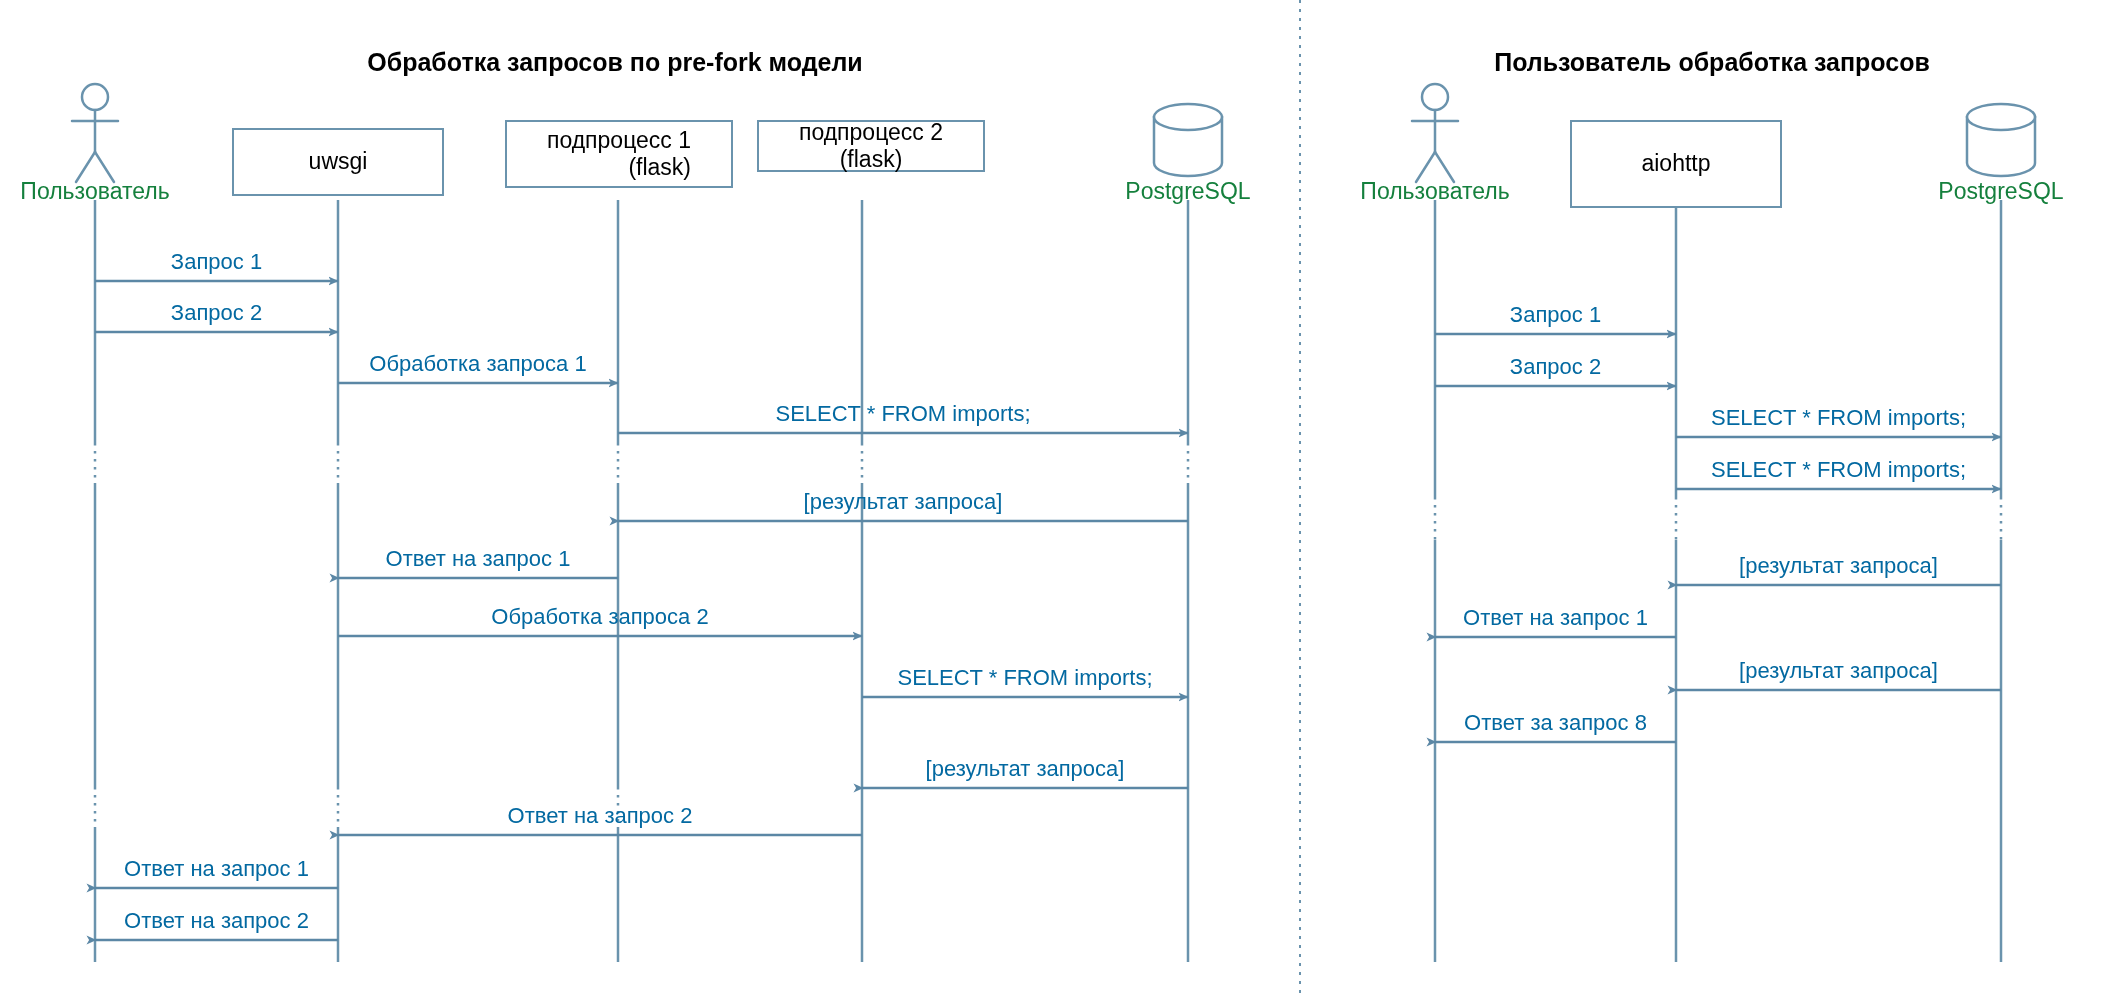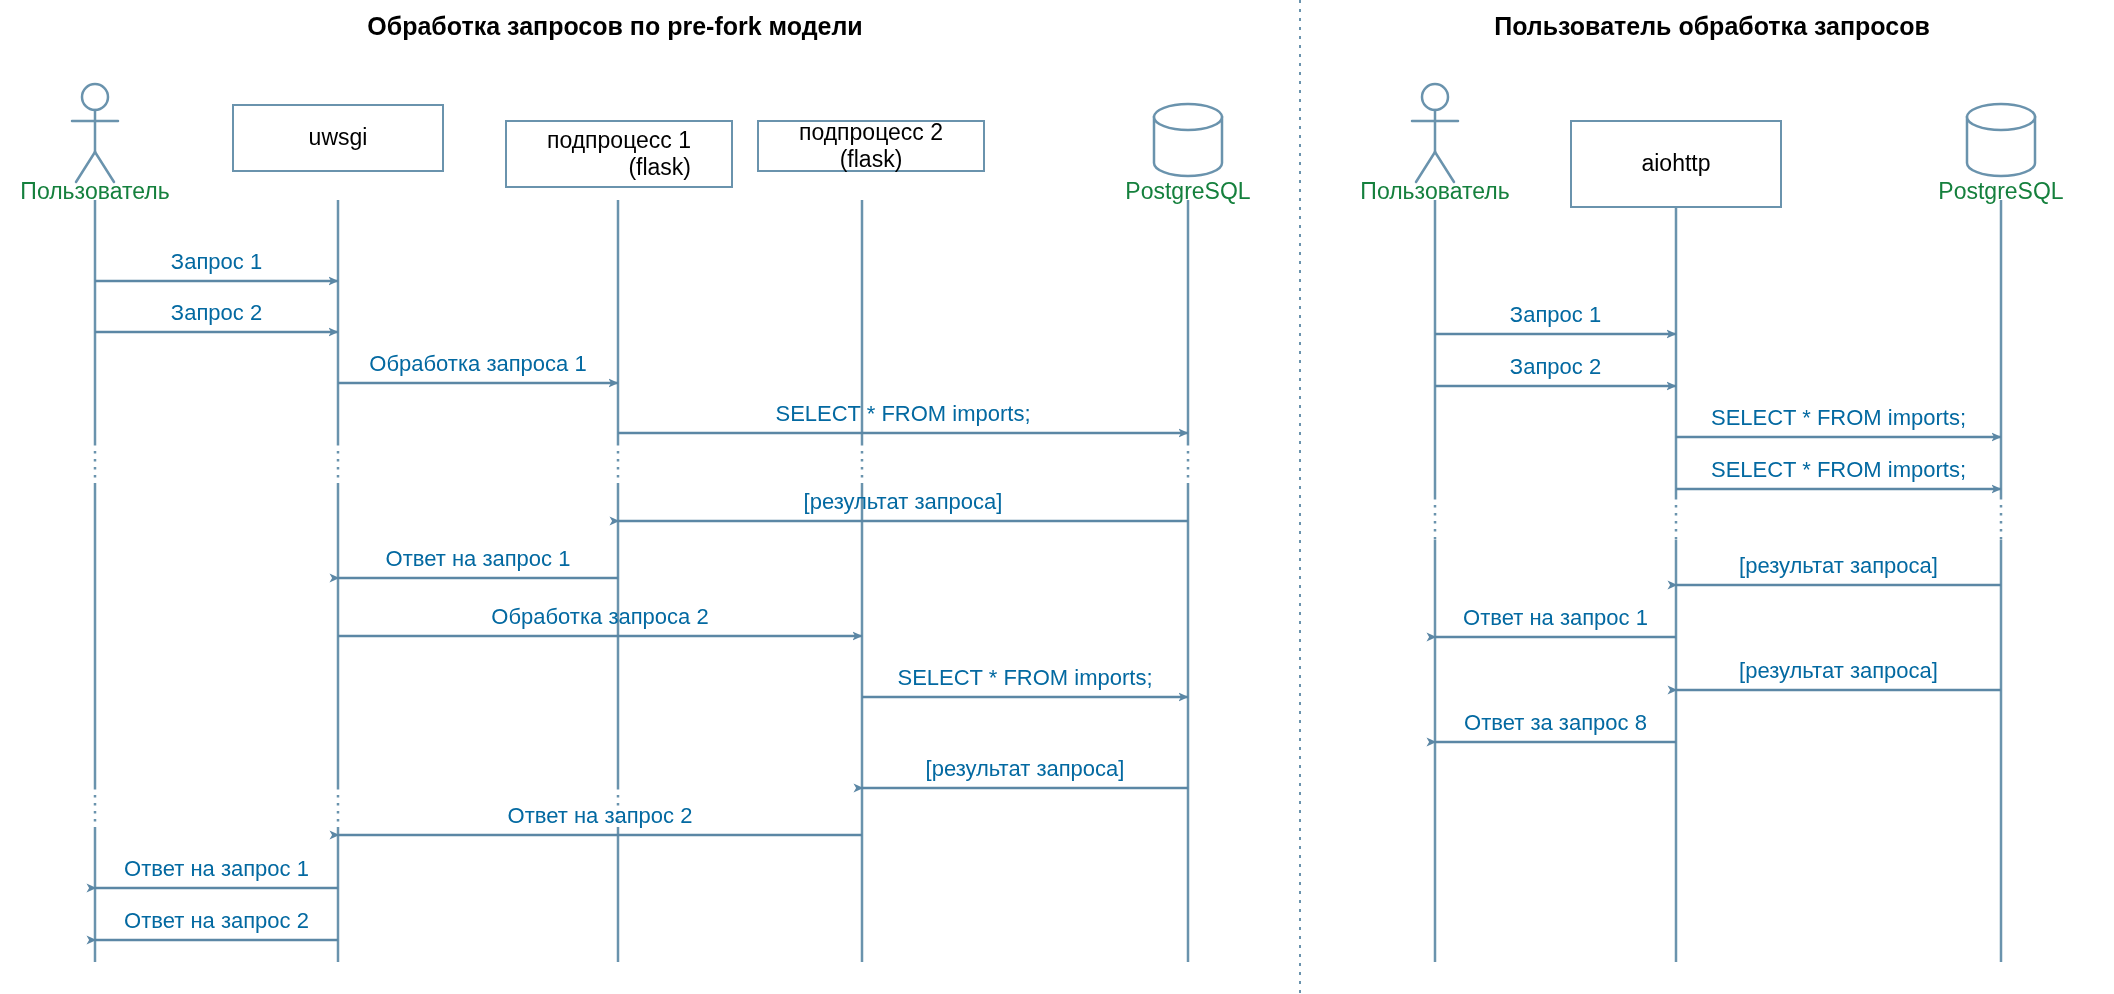--- a/index.html
+++ b/index.html
@@ -23,20 +23,21 @@
   }
   .diagram-title {
     position: absolute;
     font-size: 25px;
     font-weight: bold;
     color: #000000;
     white-space: nowrap;
     text-align: center;
     transform: translateX(-50%);
     letter-spacing: 0px;
+    margin-top: 36px;
   }
   .participant-label {
     position: absolute;
     font-size: 23px;
     color: #15803d;
     white-space: nowrap;
     transform: translateX(-50%);
     text-align: center;
   }
   .box-participant {
@@ -169,21 +170,21 @@
       <line x1="1435" y1="386" x2="1676" y2="386" stroke="#5b87a5" stroke-width="2.5" marker-end="url(#arrow-right)"></line>
       <line x1="1676" y1="437" x2="2001" y2="437" stroke="#5b87a5" stroke-width="2.5" marker-end="url(#arrow-right)"></line>
       <line x1="1676" y1="489" x2="2001" y2="489" stroke="#5b87a5" stroke-width="2.5" marker-end="url(#arrow-right)"></line>
       <line x1="2001" y1="585" x2="1676" y2="585" stroke="#5b87a5" stroke-width="2.5" marker-end="url(#arrow-left)"></line>
       <line x1="1676" y1="637" x2="1435" y2="637" stroke="#5b87a5" stroke-width="2.5" marker-end="url(#arrow-left)"></line>
       <line x1="2001" y1="690" x2="1676" y2="690" stroke="#5b87a5" stroke-width="2.5" marker-end="url(#arrow-left)"></line>
       <line x1="1676" y1="742" x2="1435" y2="742" stroke="#5b87a5" stroke-width="2.5" marker-end="url(#arrow-left)"></line>
     </svg>
 <div class="diagram-title" style="left: 615px; top: 12px;">Обработка запросов по pre-fork модели</div>
     <div class="participant-label" style="left: 95px; top: 178px;">Пользователь</div>
-    <div class="box-participant" style="left: 232px; top: 104px; width: 212px; height: 68px;">
+    <div class="box-participant" style="left: 232px; top: 128px; width: 212px; height: 68px;">
       <span class="box-text">uwsgi</span>
     </div>
     <div class="participant-label" style="left: 338px; top: 178px;"></div>
     <div class="box-participant" style="left: 505px; top: 120px; width: 228px; height: 68px; text-align: right;">
       <span class="box-text">подпроцесс 1
 (flask)</span>
     </div>
     <div class="participant-label" style="left: 618px; top: 178px;"></div>
     <div class="box-participant" style="left: 757px; top: 120px; width: 228px; height: 52px; align-items: center;">
       <span class="box-text">подпроцесс 2

